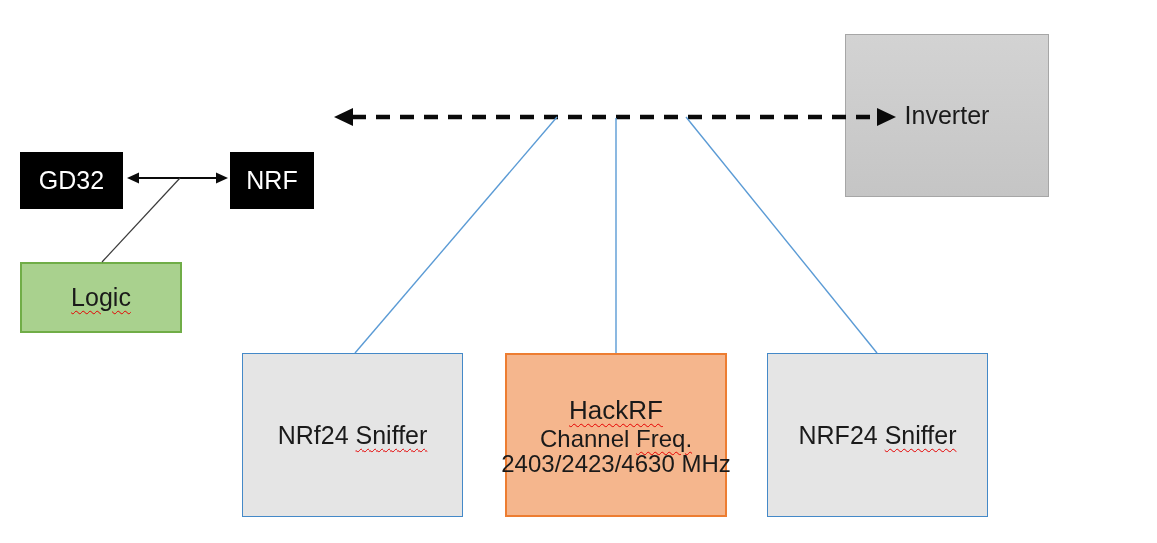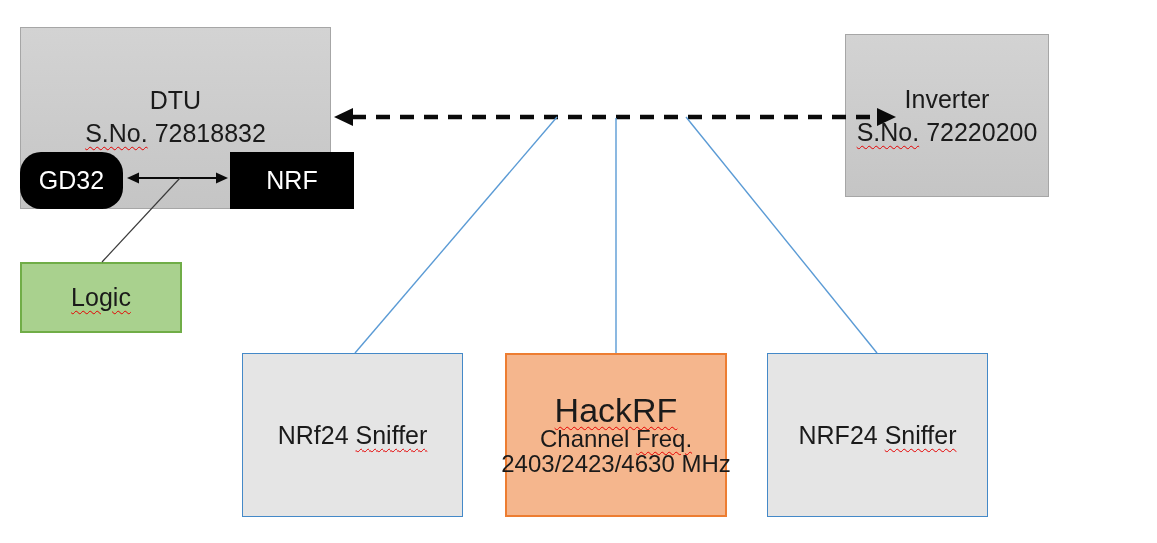--- a/index.html
+++ b/index.html
@@ -30,73 +30,68 @@
   .dtu{left:20px;top:27px;width:311px;height:182px;justify-content:flex-start;padding-top:56px;}
   .inverter{left:845px;top:34px;width:204px;height:163px;}
   .chip{
     position:absolute;
     box-sizing:border-box;
     background:#000000;
     color:#ffffff;
     display:flex;align-items:center;justify-content:center;
     font-size:25px;
   }
-  .gd32{left:20px;top:152px;width:103px;height:57px;border-radius:21px;}
-  .nrf{left:230px;top:152px;width:124px;height:57px;}
+  .gd32{left:20px;top:152px;width:103px;height:57px;}
+  .nrf{left:230px;top:152px;width:84px;height:57px;}
   .logic{
     left:20px;top:262px;width:162px;height:71px;
     background:#a9d18e;border:2px solid #70ad47;
   }
   .blue{
     background:#e5e5e5;border:1.5px solid #4489c8;
   }
   .sniffer-left{left:242px;top:353px;width:221px;height:164px;}
   .sniffer-right{left:767px;top:353px;width:221px;height:164px;}
   .hackrf{
     left:505px;top:353px;width:222px;height:164px;
     background:#f5b68d;border:2px solid #ed7d31;
   }
-  .hackrf .title{font-size:34px;line-height:31px;}
+  .hackrf .title{font-size:26px;line-height:31px;}
   .hackrf .sub{font-size:24px;line-height:25px;}
   .squiggle{
     text-decoration:underline;
     text-decoration-style:wavy;
     text-decoration-color:#e60000;
     text-decoration-thickness:1px;
     text-underline-offset:4px;
   }
   .overlay{
     position:absolute;left:0;top:0;width:1157px;height:543px;
     pointer-events:none;
   }
 </style>
 </head>
 <body>
 
 <div class="canvas">
 
-  <div class="box gray dtu">
-    <div>DTU</div>
-    <div><span class="squiggle">S.No.</span> <span>72818832</span></div>
-  </div>
 
   <div class="chip gd32">
     <span>GD32</span>
   </div>
   <div class="chip nrf">
     <span>NRF</span>
   </div>
 
   <div class="box logic">
     <div><span class="squiggle">Logic</span></div>
   </div>
 
   <div class="box gray inverter">
     <div>Inverter</div>
-    <div><span class="squiggle">S.No.</span> <span>72220200</span></div>
   </div>
 
   <div class="box blue sniffer-left">
     <div><span>NRf24</span> <span class="squiggle">Sniffer</span></div>
   </div>
 
   <div class="box hackrf">
     <div class="title"><span class="squiggle">HackRF</span></div>
     <div class="sub"><span>Channel</span> <span class="squiggle">Freq.</span></div>
     <div class="sub">2403/2423/4630 MHz</div>

